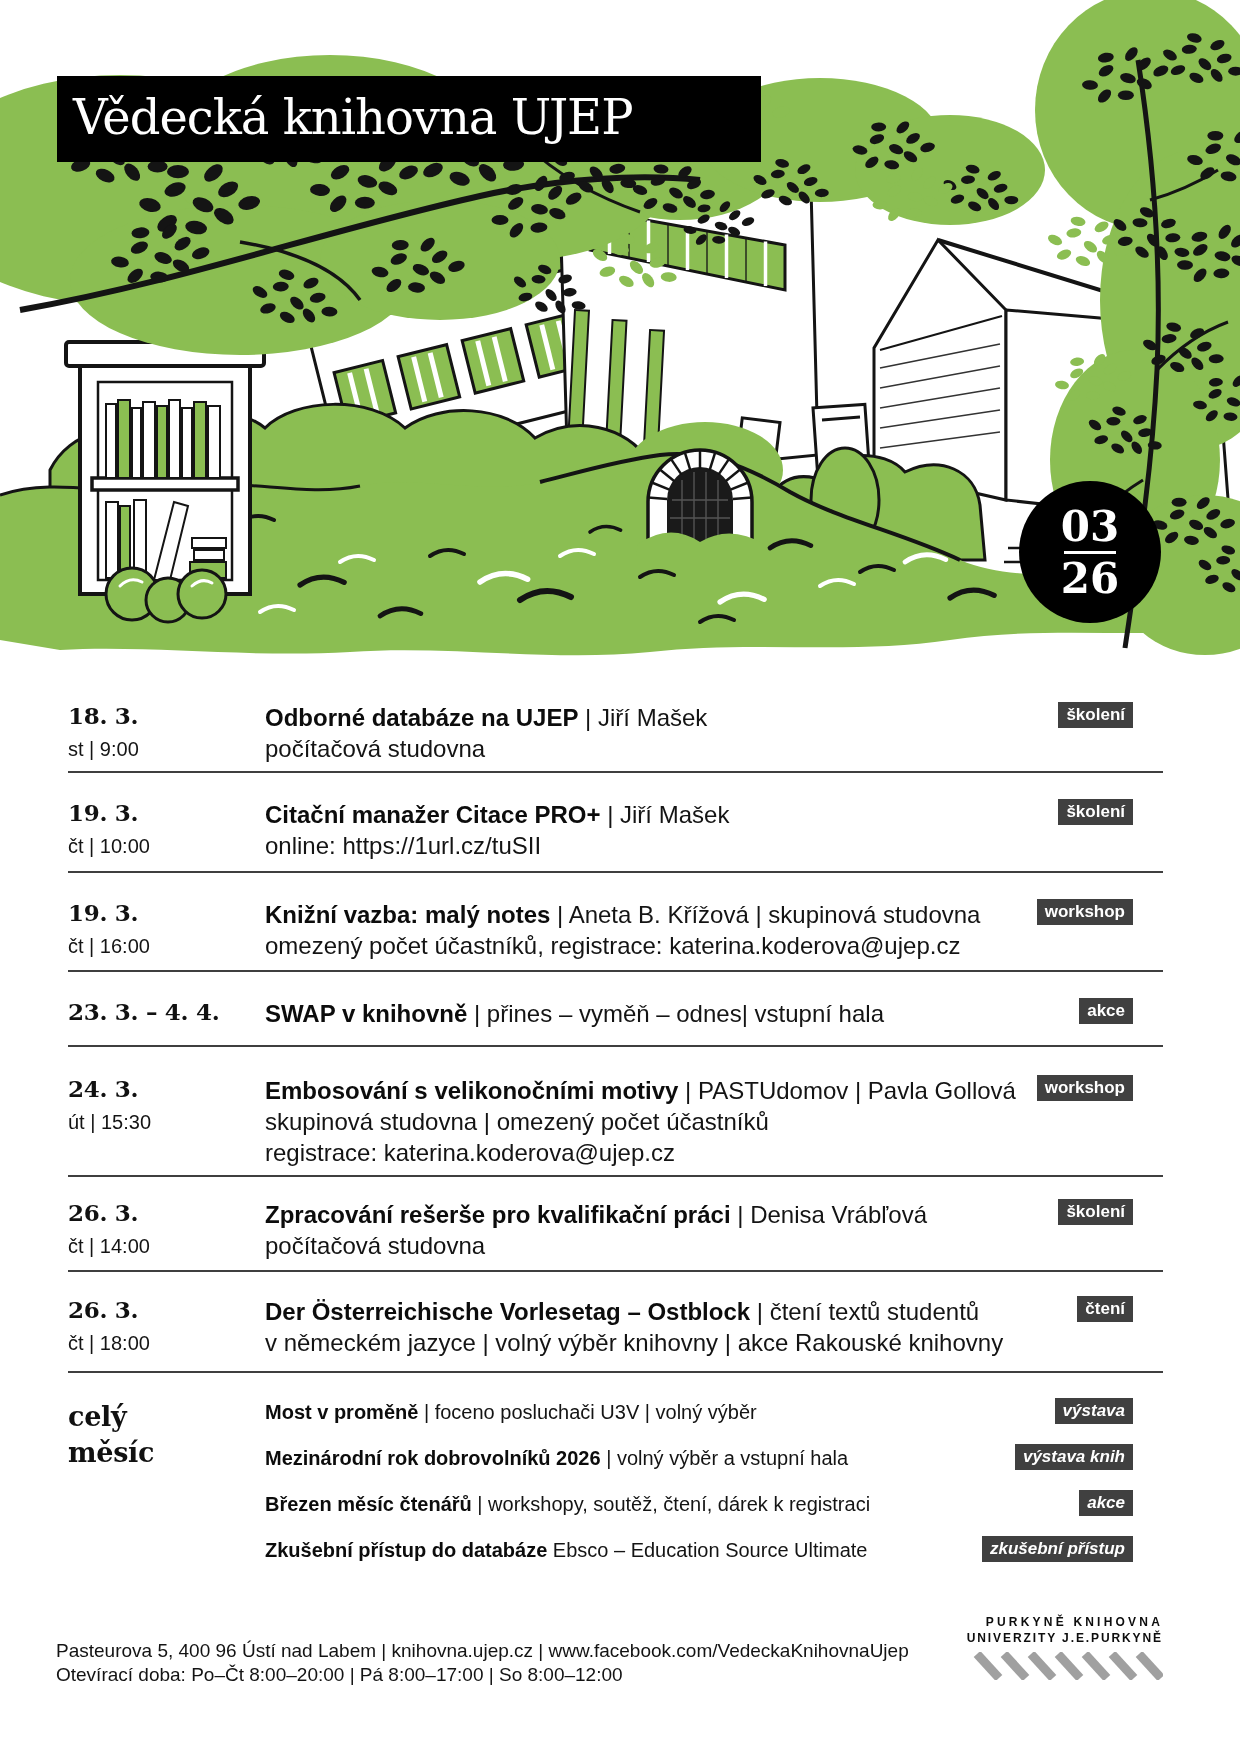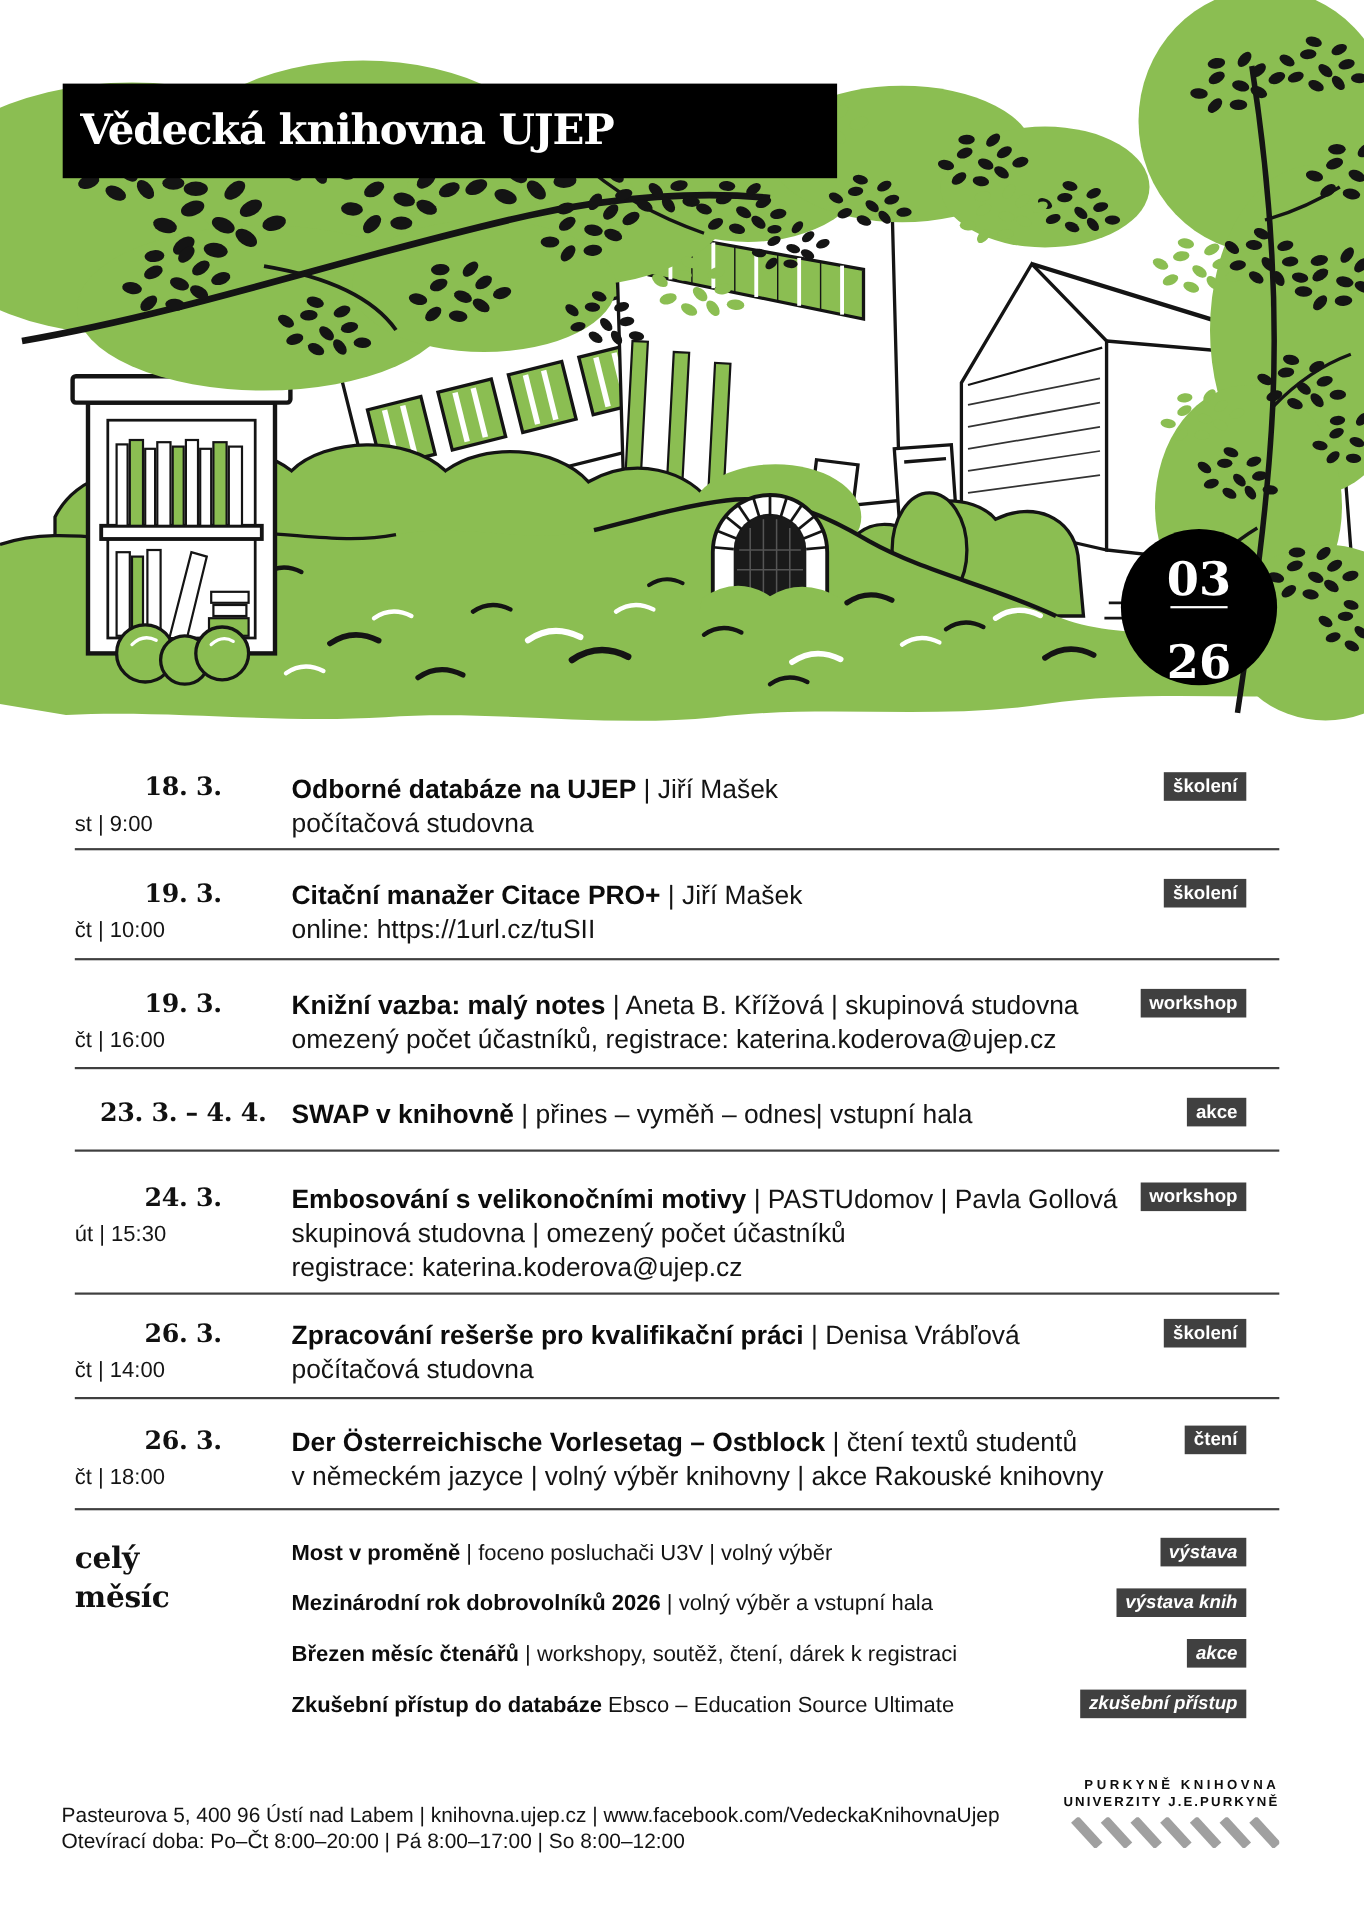--- a/index.html
+++ b/index.html
@@ -3,32 +3,32 @@
 <meta charset="utf-8">
 <style>
   html,body{margin:0;padding:0;background:#e9e9e9;}
   .page{position:relative;width:1240px;height:1754px;background:#fff;overflow:hidden;
         font-family:"Liberation Sans",sans-serif;color:#111;}
   
   .illustration{position:absolute;left:0;top:0;width:1240px;height:660px;}
   .title-banner{position:absolute;left:57px;top:76px;width:704px;height:86px;background:#000;
         display:flex;align-items:center;z-index:5;}
   .title-banner h1{margin:0;padding:0 0 4px 16px;color:#fff;
-        font-family:"DejaVu Serif",serif;font-weight:bold;font-size:38px;letter-spacing:-1px;white-space:nowrap;}
+        font-family:"DejaVu Serif",serif;font-weight:normal;font-size:48px;letter-spacing:-1px;white-space:nowrap;}
   .date-circle{position:absolute;left:1019px;top:481px;width:142px;height:142px;border-radius:50%;
         background:#000;color:#fff;display:flex;flex-direction:column;align-items:center;justify-content:center;
         font-family:"DejaVu Serif",serif;font-weight:bold;z-index:6;}
-  .date-circle .num{font-size:42px;line-height:43px;margin-top:24px;}
+  .date-circle .num{font-size:42px;line-height:43px;}
   .date-circle .sep{width:52px;height:3px;background:#fff;margin:3px 0;}
   
   .list{position:absolute;left:68px;top:690px;width:1095px;z-index:4;}
   .row{display:flex;align-items:flex-start;box-sizing:border-box;border-bottom:2px solid #3f3f3f;}
   .row.last{border-bottom:none;}
   .col-date{width:197px;flex:0 0 197px;}
-  .d1{font-family:"DejaVu Serif",serif;font-weight:bold;font-size:23px;line-height:28px;letter-spacing:-0.3px;text-align:center;}
+  .d1{font-family:"DejaVu Serif",serif;font-weight:bold;font-size:23px;line-height:28px;letter-spacing:-0.3px;}
   .d2{font-size:20px;line-height:24px;margin-top:7px;color:#141414;}
   .col-ev{flex:1 1 auto;min-width:0;}
   .col-ev p{margin:0;font-size:24px;line-height:31px;color:#141414;}
   .b{font-weight:bold;color:#0c0c0c;}
   .badge{background:#404040;color:#fff;font-weight:bold;font-size:17px;line-height:17px;
          padding:4px 8px 5px;white-space:nowrap;display:inline-block;}
   .row > .badge{margin-left:16px;margin-right:30px;flex:0 0 auto;}
   .r1{min-height:83px;padding-top:12px;}
   .r2{min-height:100px;padding-top:26px;}
   .r3{min-height:99px;padding-top:26px;}

